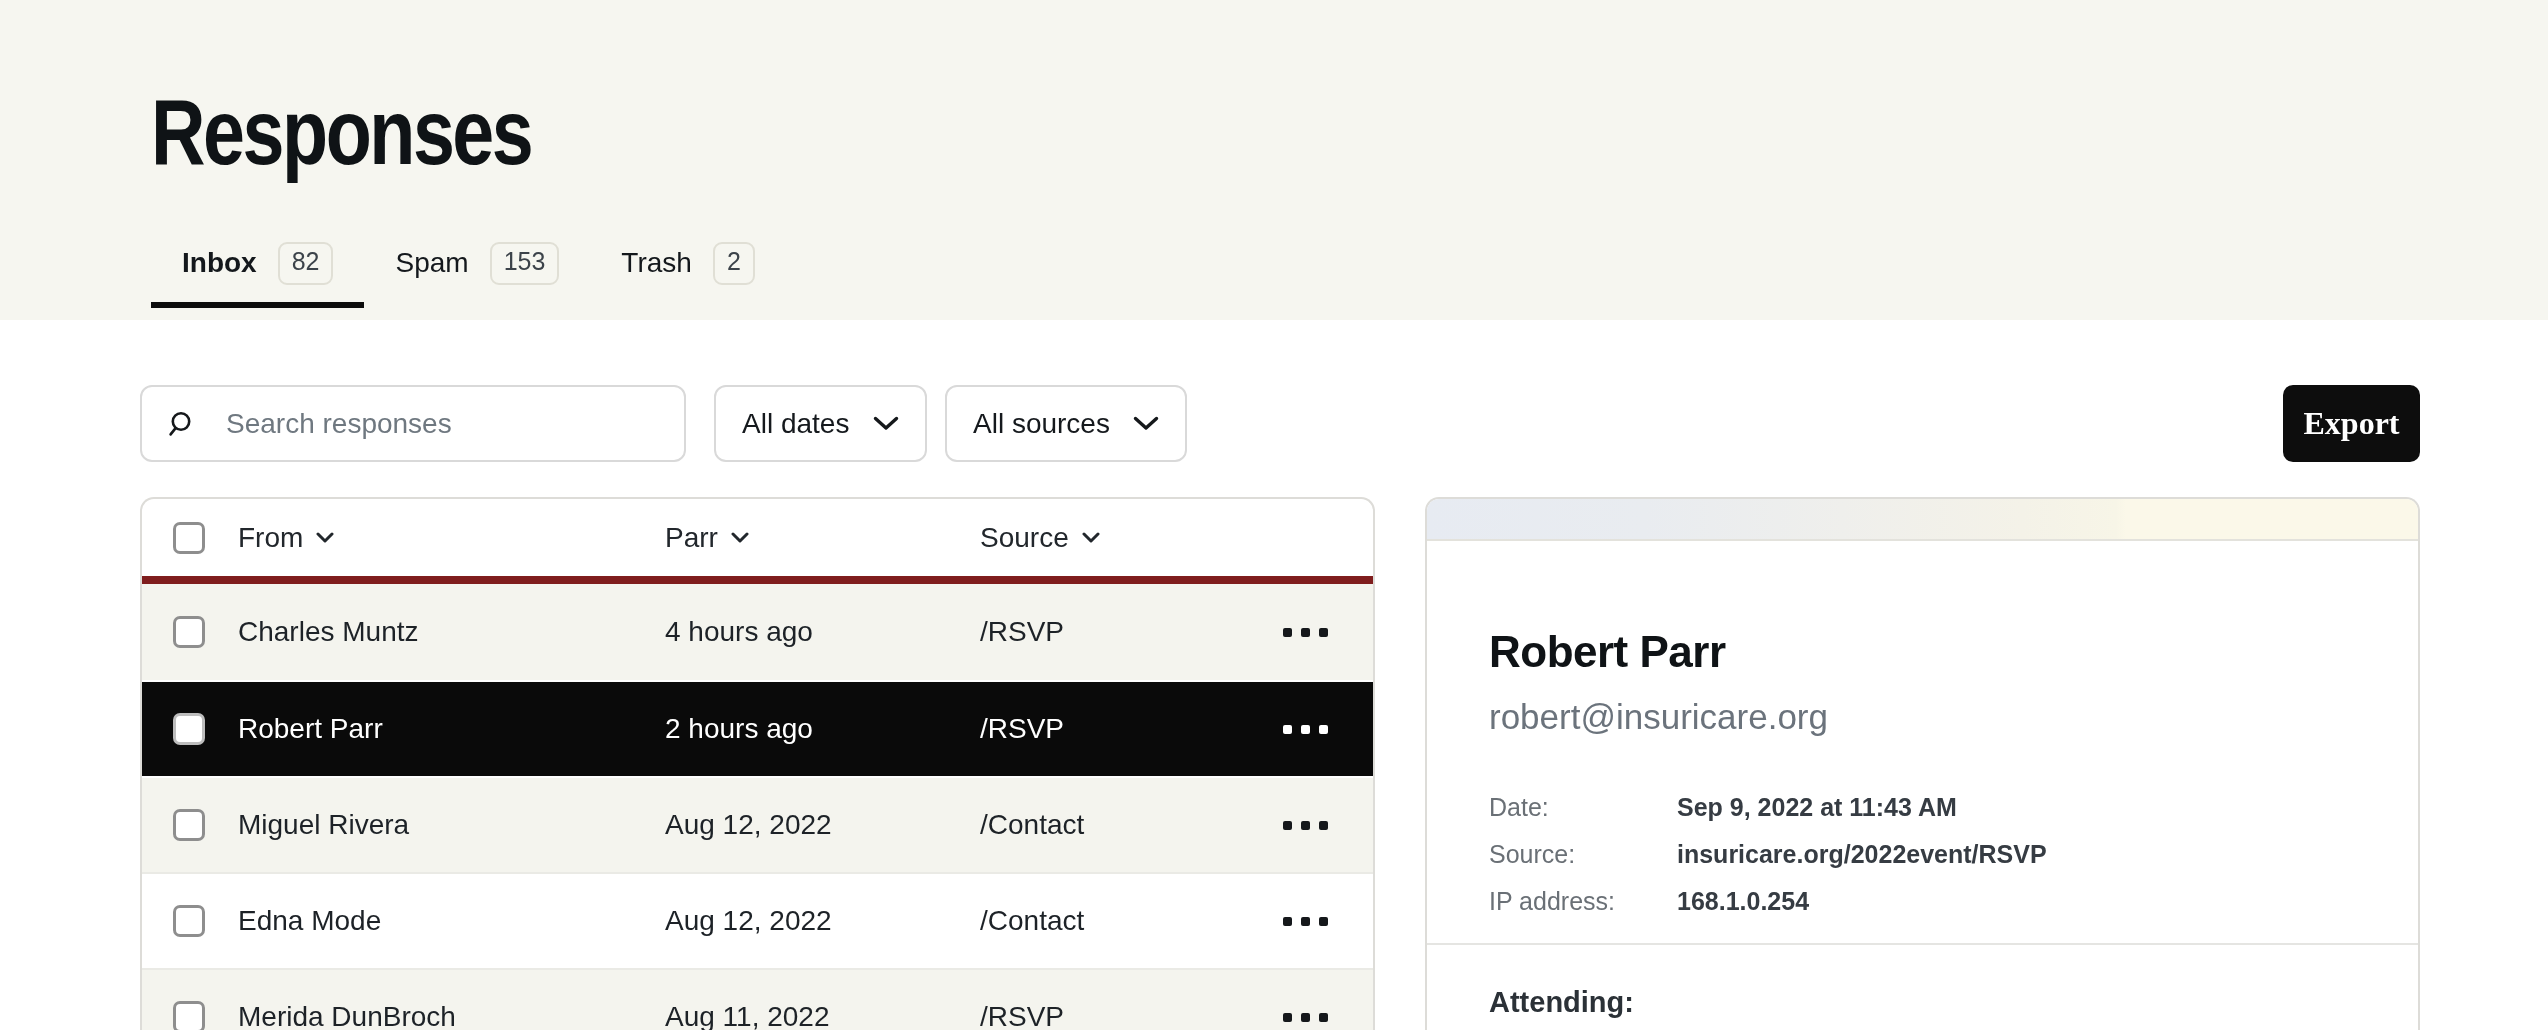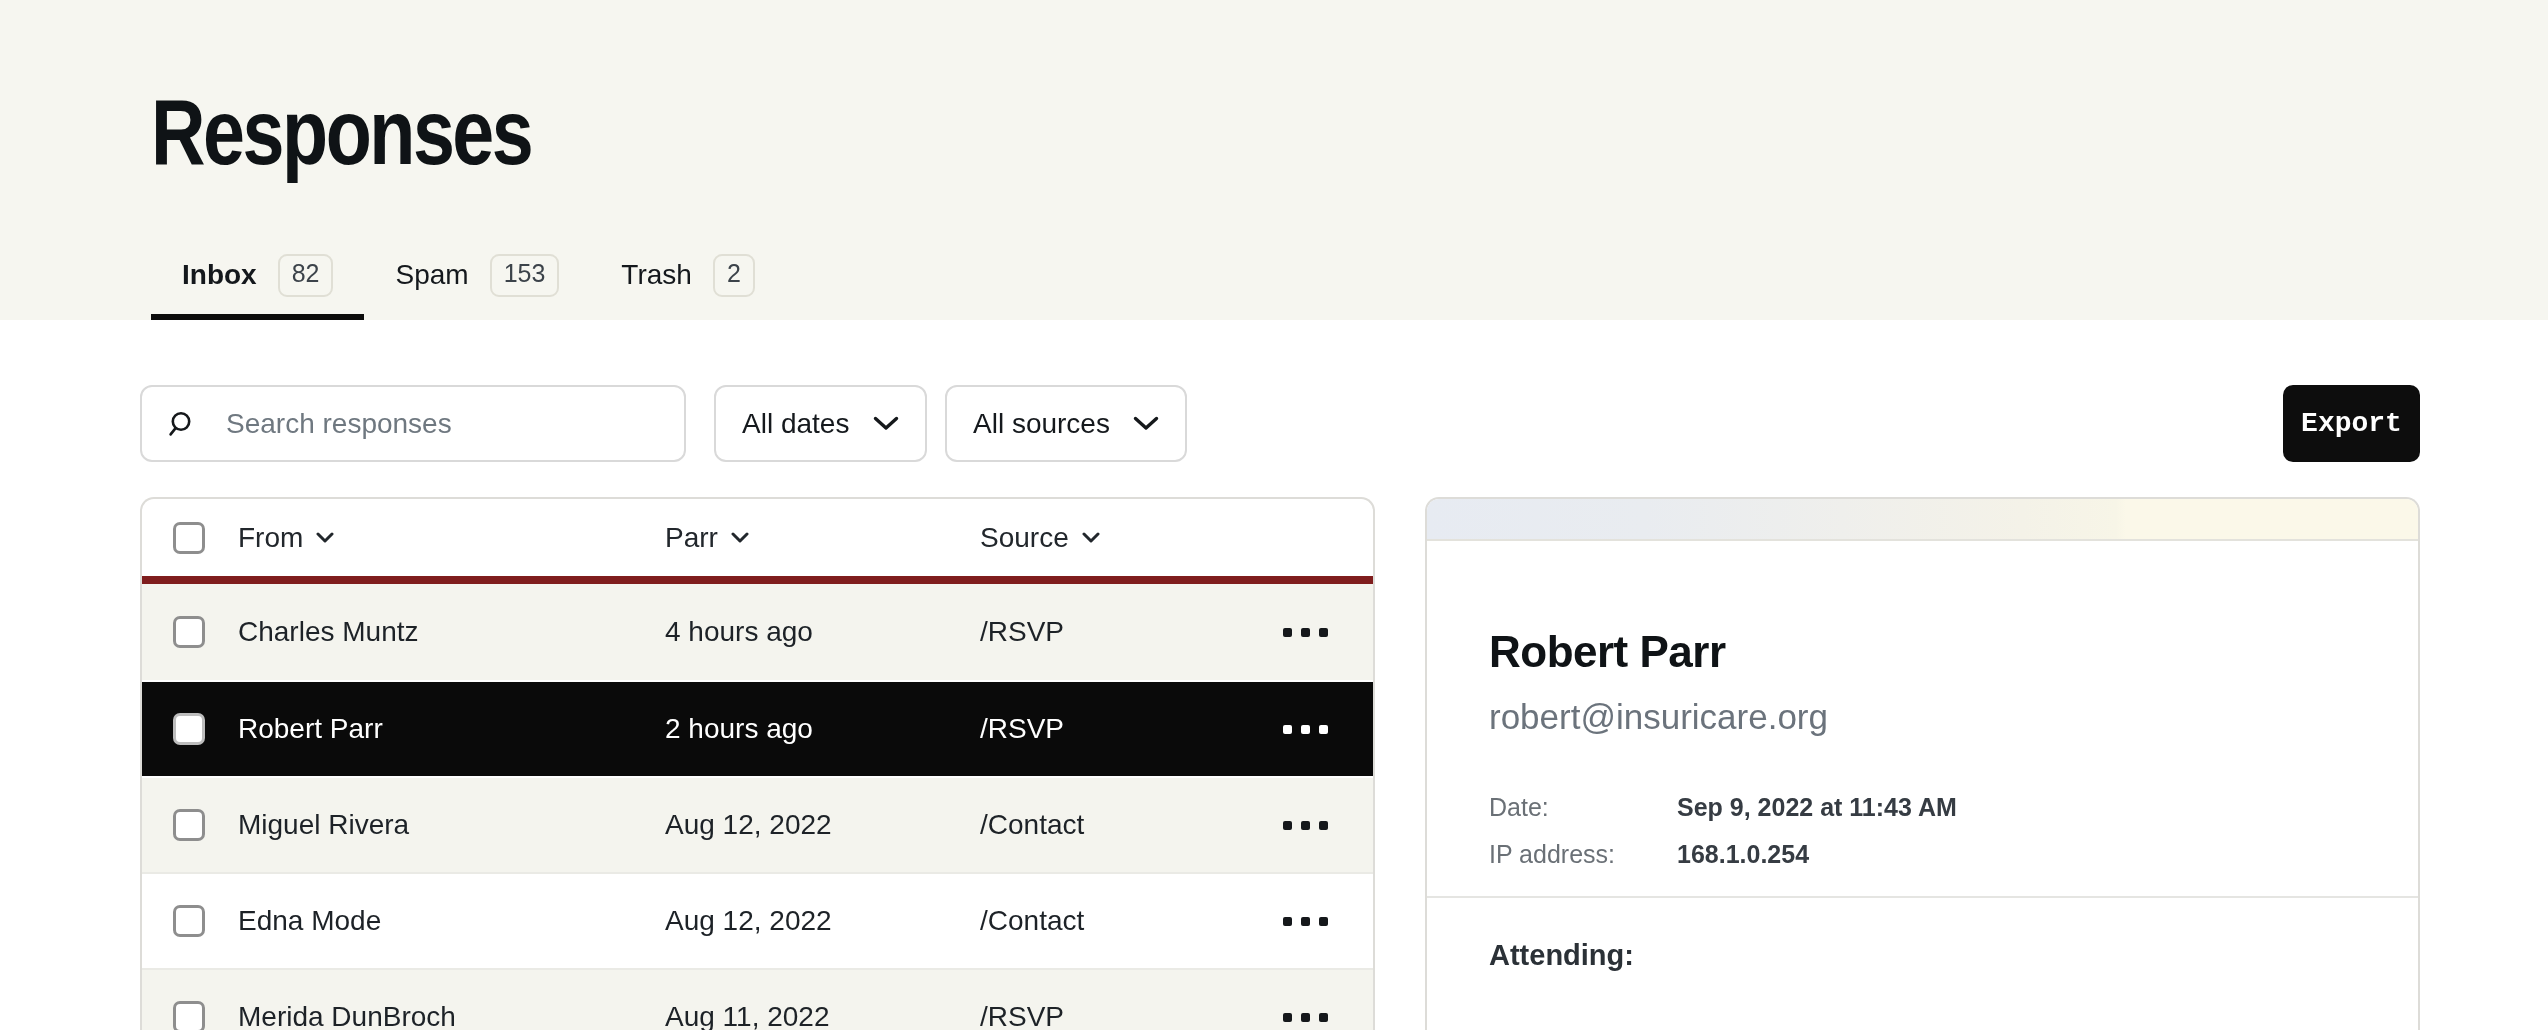--- a/index.html
+++ b/index.html
@@ -13,21 +13,21 @@
 
   
   .header { position:relative; height:320px; background:#f6f6f0; }
   .page-title {
     position:absolute; left:151px; top:86px; margin:0;
     font-size:92px; font-weight:700; letter-spacing:-3px;
     color:#0f1316; line-height:1;
     transform:scaleX(0.82); transform-origin:left top;
     white-space:nowrap;
   }
-  .tabs { position:absolute; left:151px; bottom:0; display:flex; }
+  .tabs { position:absolute; left:151px; bottom:12px; display:flex; }
   .tab {
     height:84px; display:flex; align-items:center; gap:21px;
     padding:0 31px; font-size:28px; color:#14181c;
     border-bottom:6px solid transparent; cursor:pointer; white-space:nowrap;
   }
   .tab.active { font-weight:700; border-bottom-color:#0c0c0c; }
   .badge {
     font-size:25px; color:#3c434a; line-height:1;
     border:2px solid #e0dfd5; border-radius:9px;
     padding:5px 12px 9px; background:transparent; font-weight:400;
@@ -48,21 +48,21 @@
   .dd {
     height:77px; display:flex; align-items:center; justify-content:space-between;
     padding:0 26px; border:2px solid #d9d9d9; border-radius:12px; background:#fff;
     font-family:inherit; font-size:28px; color:#15191d; cursor:pointer;
   }
   .dd.dates { width:213px; margin-left:28px; }
   .dd.sources { width:242px; margin-left:18px; }
   .export {
     margin-left:auto; width:137px; height:77px;
     background:#0d0d0d; color:#fff; border:none; border-radius:10px;
-    font-family:Liberation Mono, monospace; font-size:28px; font-weight:600; cursor:pointer;
+    font-family:Liberation Serif, serif; font-size:32px; font-weight:600; cursor:pointer;
   }
 
   
   .main { display:flex; gap:50px; margin:35px 128px 0 140px; height:533px; }
   .panel {
     background:#fff; border:2px solid #dddcd8; border-bottom:none;
     border-radius:14px 14px 0 0; overflow:hidden; height:533px;
   }
 
   
@@ -253,20 +253,24 @@
     <div class="strip"></div>
     <div class="detail-body">
       <h2 class="detail-name">Robert Parr</h2>
       <div class="detail-email">robert@insuricare.org</div>
       <div class="meta" id="meta">
           <div class="meta-row">
           <span class="meta-label">Date:</span>
           <span class="meta-value">Sep 9, 2022 at 11:43 AM</span>
         </div>
           <div class="meta-row">
+          <span class="meta-label">Source:</span>
+          <span class="meta-value">insuricare.org/2022event/RSVP</span>
+        </div>
+          <div class="meta-row">
           <span class="meta-label">IP address:</span>
           <span class="meta-value">168.1.0.254</span>
         </div>
         </div>
 
       <hr class="divider">
       <h3 class="section-heading">Attending:</h3>
     </div>
   </aside>
 

